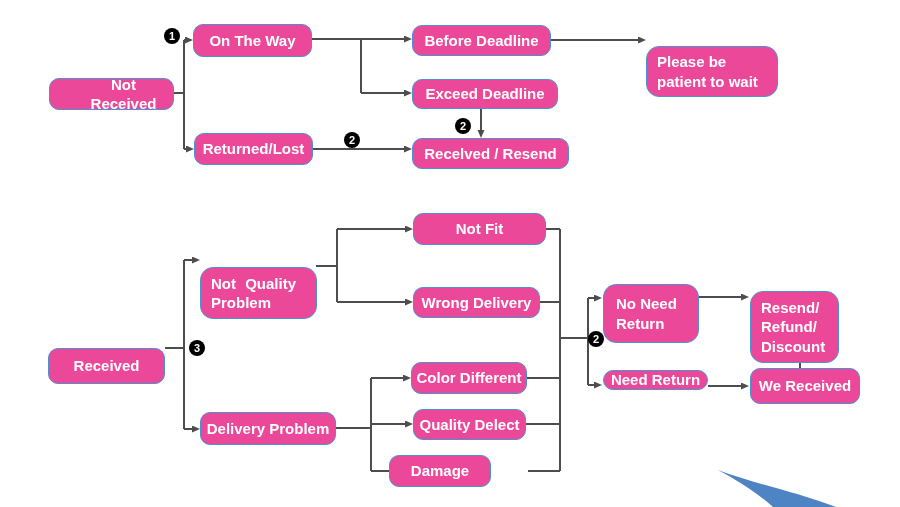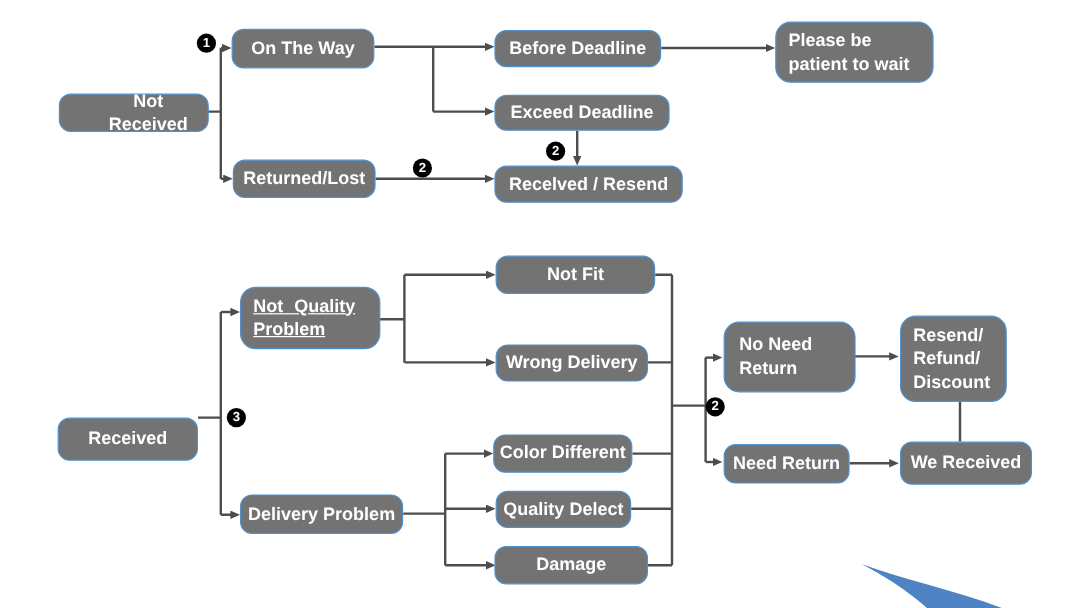--- a/index.html
+++ b/index.html
@@ -6,42 +6,43 @@
   .stage{
     position:relative;
     width:900px;height:507px;
     background:#ffffff;
     overflow:hidden;
     font-family:"Liberation Sans","DejaVu Sans",sans-serif;
   }
   .wires{position:absolute;left:0;top:0;width:900px;height:507px;}
   .node{
     position:absolute;
-    background:#737373;
+    background:#ec4899;
     border:1px solid #4e91d0;
     border-radius:10px;
     color:#ffffff;
     font-weight:bold;
     font-size:15px;
     line-height:1.3;
     display:flex;
     align-items:center;
     justify-content:center;
     text-align:center;
     white-space:pre-line;
     box-sizing:border-box;
   }
   .node.ml{
     justify-content:flex-start;
     text-align:left;
     padding-left:10px;
     border-radius:13px;
+    margin-top:28px;
   }
   .node.ws1{word-spacing:7px;padding-left:24px;}
-  .node.ws2{word-spacing:5px;text-decoration:underline;}
+  .node.ws2{word-spacing:5px;}
   .marker{
     position:absolute;
     width:16px;height:16px;
     background:#000;
     border-radius:50%;
     color:#fff;
     font-size:11px;
     font-weight:bold;
     display:flex;align-items:center;justify-content:center;
     line-height:1;
@@ -93,27 +94,27 @@
 patient to wait</div>
 
   <div class="node" style="left:48px;top:348px;width:117px;height:36px">Received</div>
   <div class="node ml ws2" style="left:200px;top:239px;width:117px;height:52px">Not Quality
 Problem</div>
   <div class="node" style="left:200px;top:412px;width:136px;height:33px">Delivery Problem</div>
   <div class="node" style="left:413px;top:213px;width:133px;height:32px">Not Fit</div>
   <div class="node" style="left:413px;top:287px;width:127px;height:31px">Wrong Delivery</div>
   <div class="node" style="left:411px;top:362px;width:116px;height:32px">Color Different</div>
   <div class="node" style="left:413px;top:409px;width:113px;height:31px">Quality Delect</div>
-  <div class="node" style="left:412px;top:455px;width:128px;height:32px">Damage</div>
-  <div class="node ml" style="left:603px;top:268px;width:110px;height:59px;padding-left:12px">No Need
+  <div class="node" style="left:389px;top:455px;width:102px;height:32px">Damage</div>
+  <div class="node ml" style="left:603px;top:256px;width:96px;height:59px;padding-left:12px">No Need
 Return</div>
   <div class="node ml" style="left:750px;top:263px;width:89px;height:72px">Resend/
 Refund/
 Discount</div>
-  <div class="node" style="left:603px;top:370px;width:105px;height:33px">Need Return</div>
+  <div class="node" style="left:603px;top:370px;width:105px;height:20px">Need Return</div>
   <div class="node" style="left:750px;top:368px;width:110px;height:36px">We Received</div>
 
   <div class="marker" style="left:164px;top:28px">1</div>
   <div class="marker" style="left:344px;top:132px">2</div>
   <div class="marker" style="left:455px;top:118px">2</div>
   <div class="marker" style="left:189px;top:340px">3</div>
   <div class="marker" style="left:588px;top:331px">2</div>
 
 </div>
 

